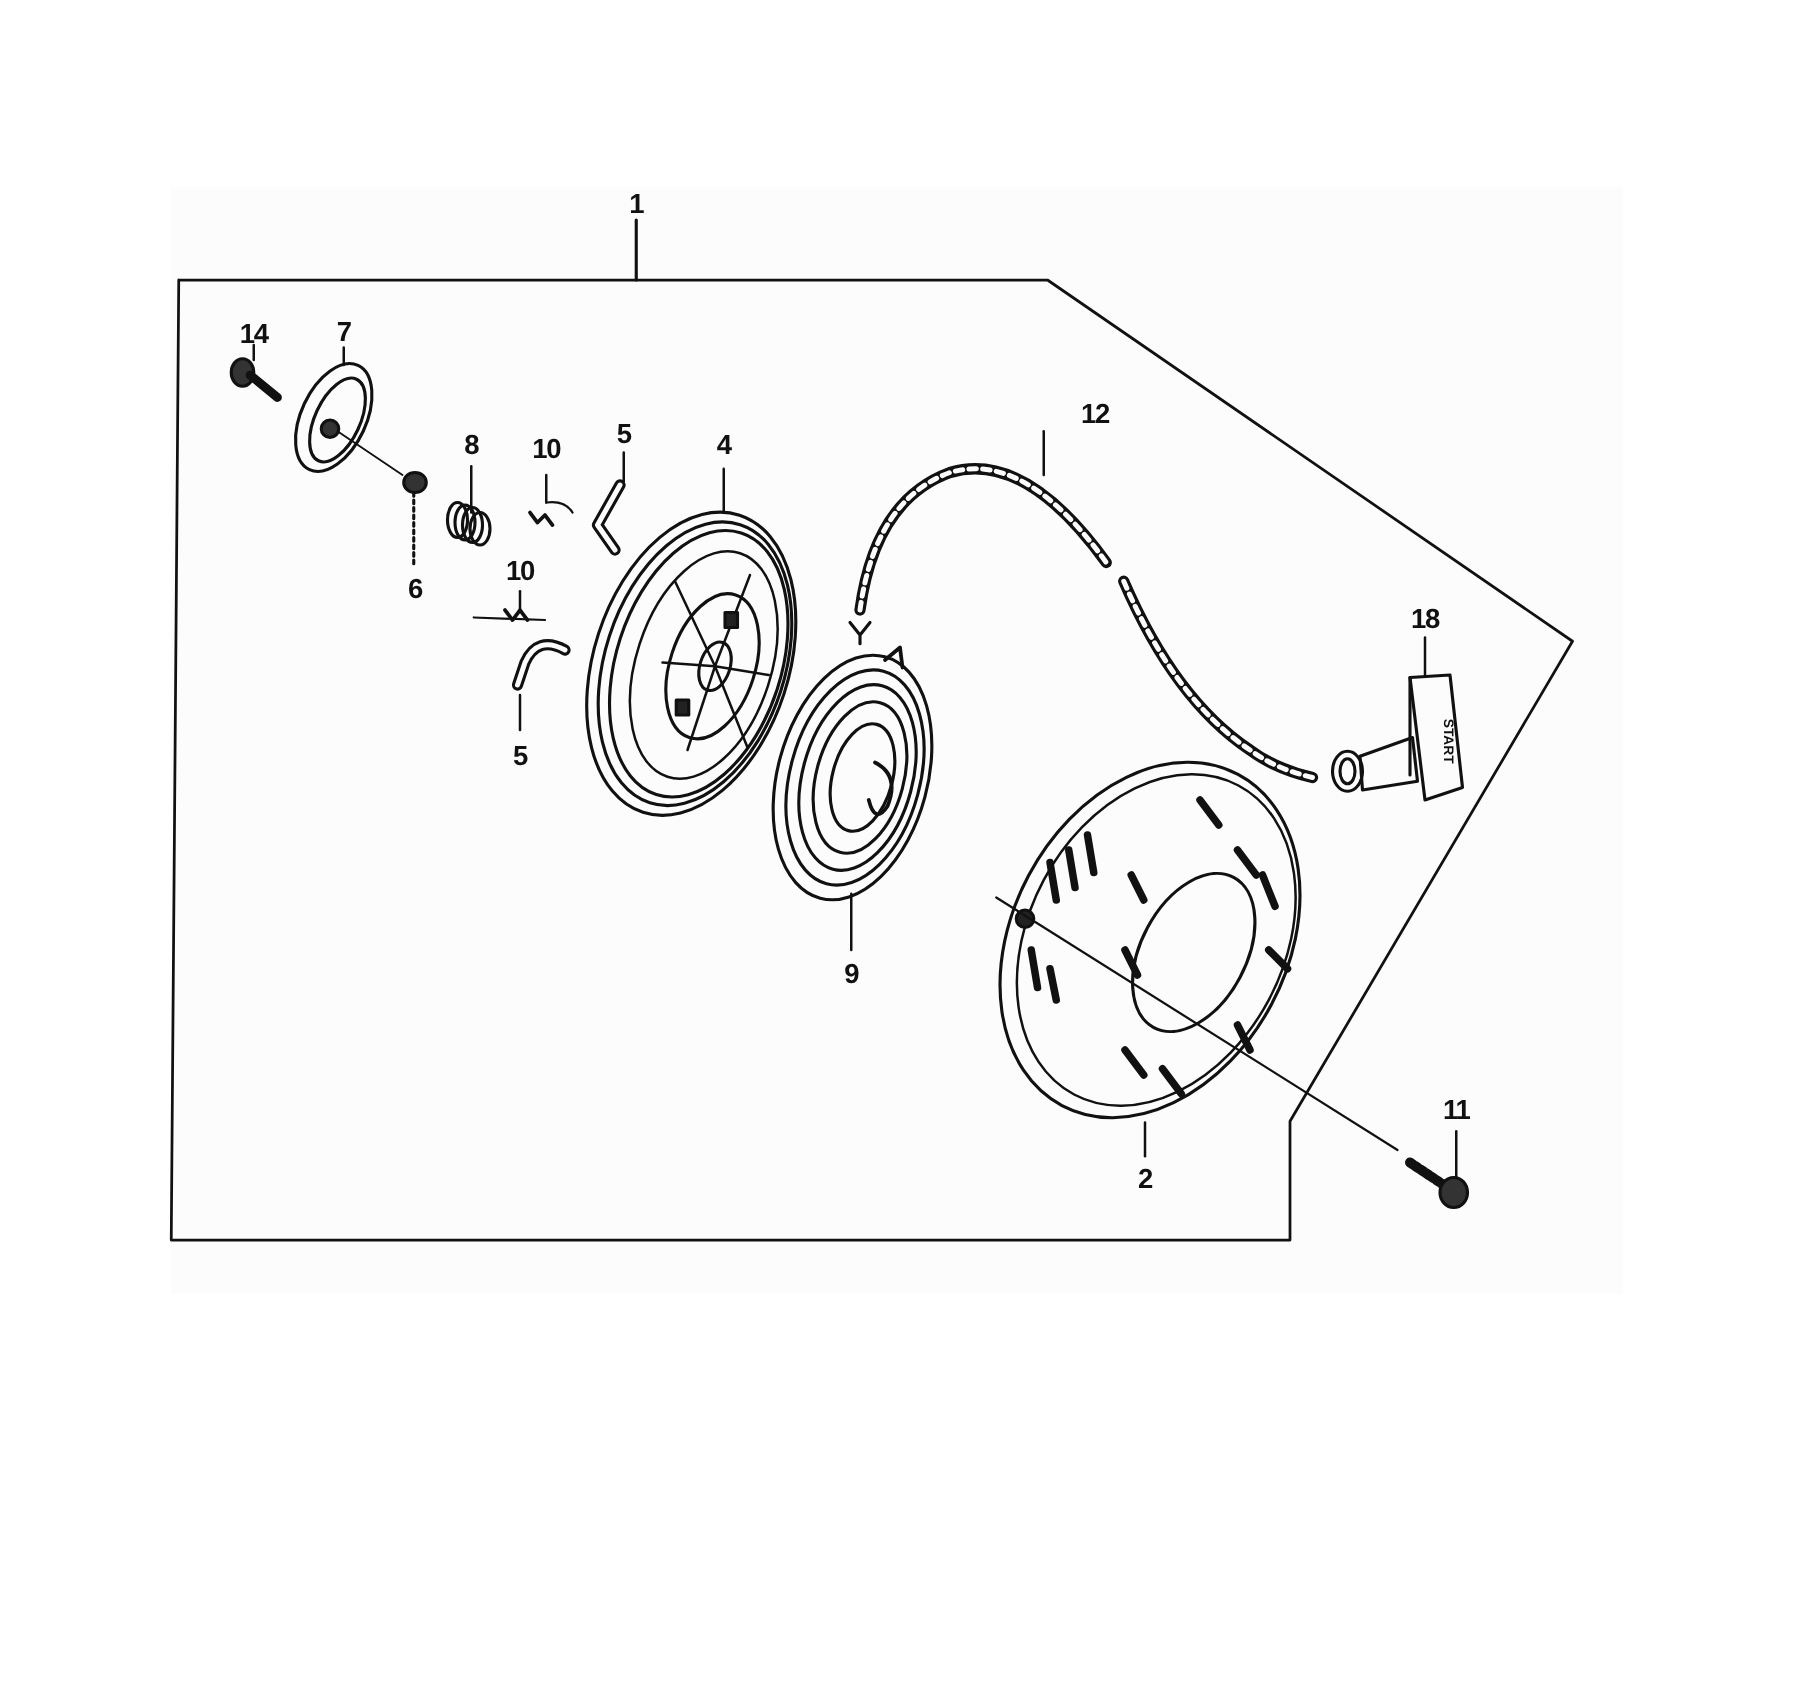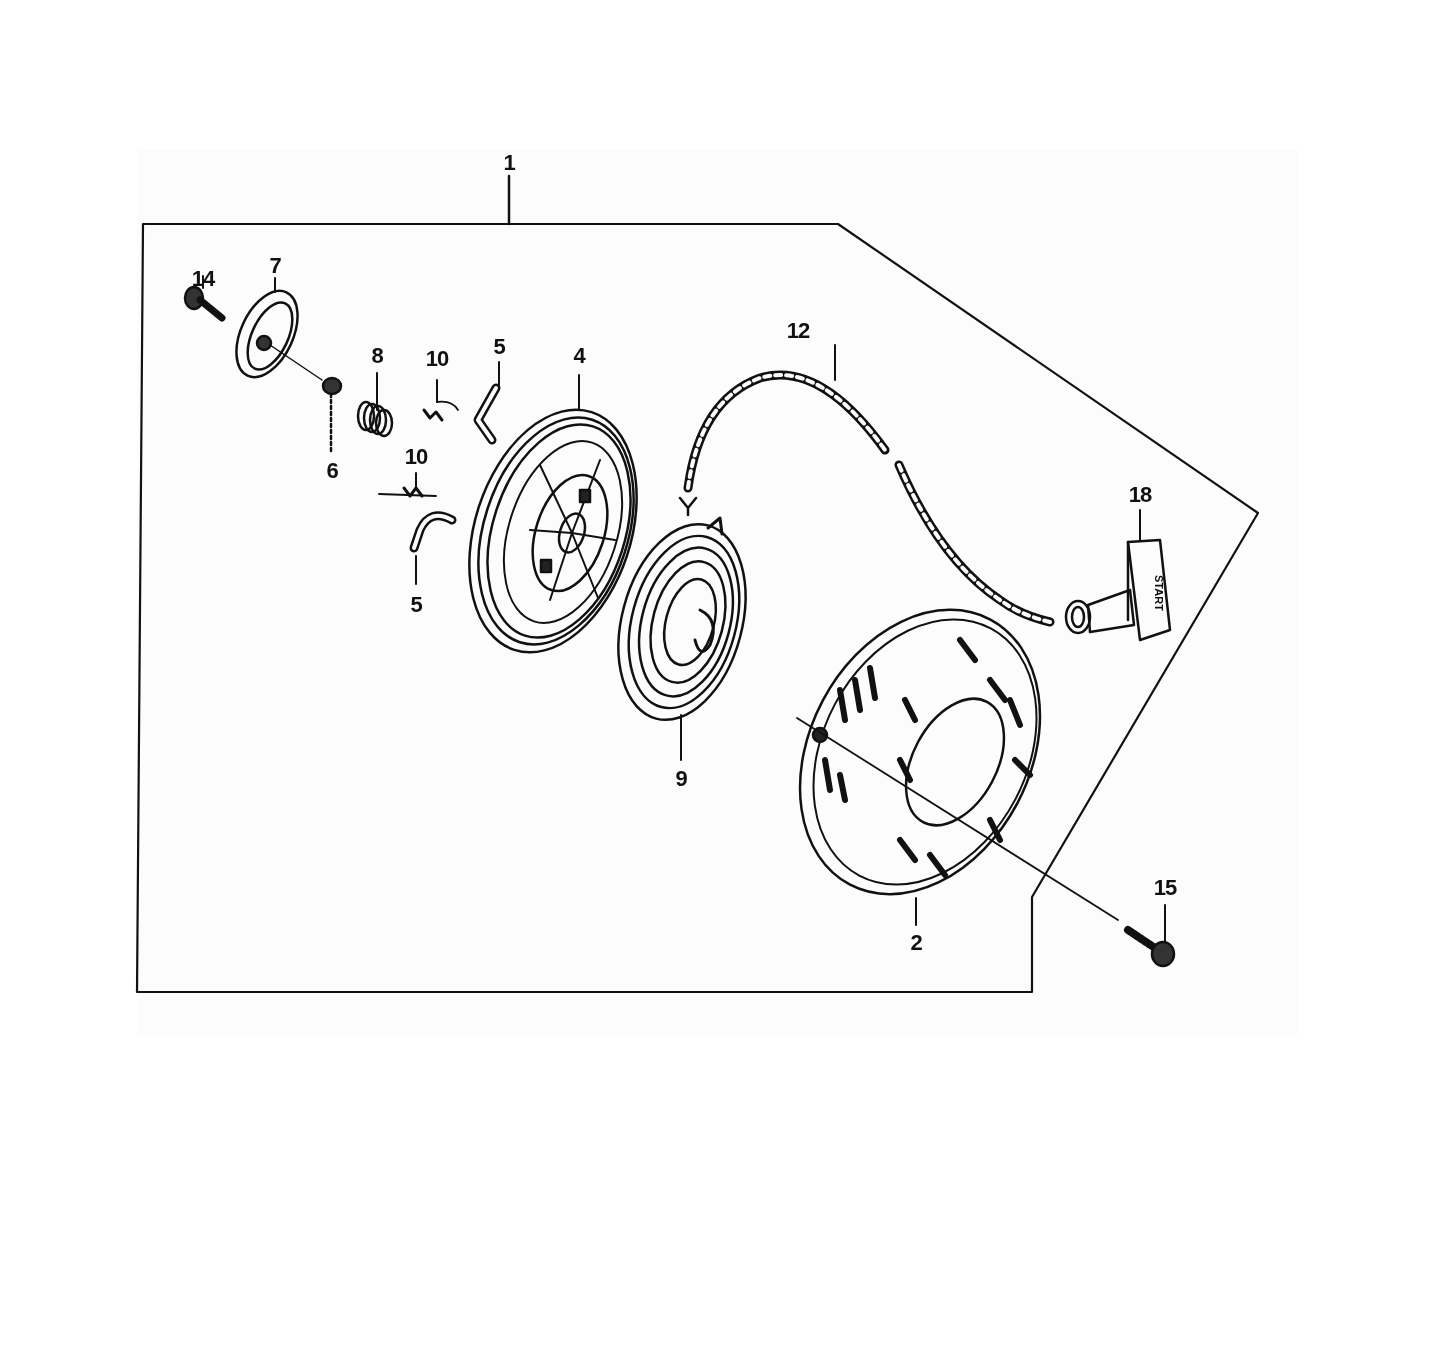--- a/index.html
+++ b/index.html
@@ -151,27 +151,27 @@
 
       <g>
         <line x1="1165" y1="905" x2="1165" y2="945" stroke-width="2"></line>
         <path d="M1128,930 L1155,948" stroke-width="8" stroke-dasharray="3,2"></path>
         <ellipse cx="1163" cy="954" rx="11" ry="12" fill="#333"></ellipse>
       </g>
     </g>
   </svg>
 
   <div class="callout" style="left:509px;top:152px">1</div>
-  <div class="callout" style="left:203px;top:268px">14</div>
+  <div class="callout" style="left:203px;top:256px">14</div>
   <div class="callout" style="left:275px;top:255px">7</div>
   <div class="callout" style="left:332px;top:460px">6</div>
   <div class="callout" style="left:377px;top:345px">8</div>
   <div class="callout" style="left:437px;top:348px">10</div>
   <div class="callout" style="left:499px;top:336px">5</div>
   <div class="callout" style="left:579px;top:345px">4</div>
   <div class="callout" style="left:416px;top:446px">10</div>
   <div class="callout" style="left:416px;top:594px">5</div>
-  <div class="callout" style="left:798px;top:320px">12</div>
+  <div class="callout" style="left:876px;top:320px">12</div>
   <div class="callout" style="left:681px;top:768px">9</div>
   <div class="callout" style="left:1140px;top:484px">18</div>
   <div class="callout" style="left:916px;top:932px">2</div>
-  <div class="callout" style="left:1165px;top:877px">15</div>
+  <div class="callout" style="left:1165px;top:877px">11</div>
 </div>
 
 </body></html>

